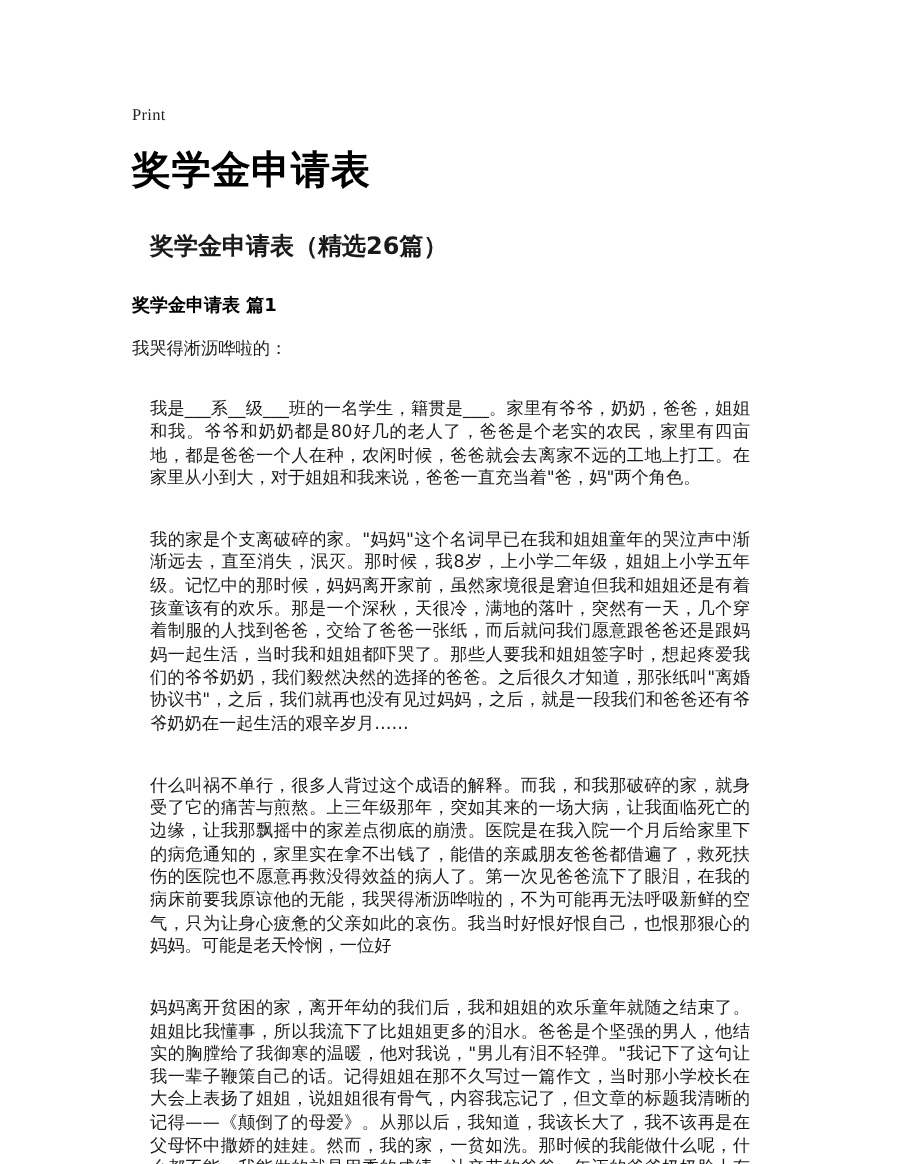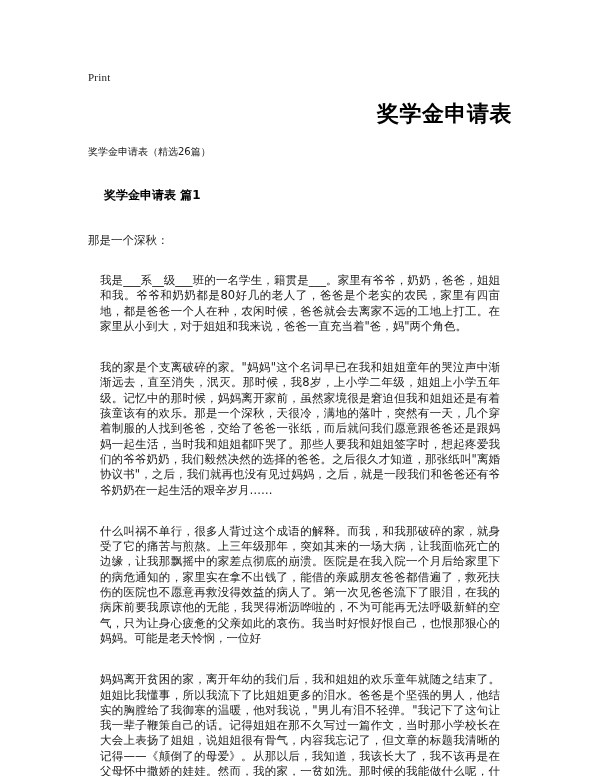--- a/index.html
+++ b/index.html
@@ -30,42 +30,43 @@
     font-family: "Liberation Serif", "DejaVu Serif", serif;
     font-size: 11px;
     line-height: 14px;
     color: #222222;
     padding-top: 70px;
     display: block;
     text-decoration: none;
     letter-spacing: 0.2px;
   }
   .doc-title {
-    text-align: right;
-    font-size: 22px;
+    text-align: left;
+    font-size: 26px;
     font-weight: bold;
     line-height: 24px;
     color: #000000;
     margin: 0;
     padding-top: 18px;
     letter-spacing: 0.5px;
   }
   .subtitle {
-    font-size: 10px;
+    font-size: 16px;
     line-height: 16px;
     color: #1a1a1a;
-    margin: 0;
+    margin: 12px;
     padding-top: 18px;
+    font-weight: bold;
   }
   .section-heading {
     font-size: 12px;
     font-weight: bold;
     line-height: 16px;
     color: #000000;
-    margin: 16px;
+    margin: 0;
     padding-top: 11px;
   }
   .salutation {
     font-size: 11.5px;
     line-height: 16px;
     margin: 0;
     padding-top: 13px;
   }
   .body-par {
     font-size: 11.5px;
@@ -88,21 +89,21 @@
   <div class="content">
 
     <a class="print-link" href="#">Print</a>
 
     <h1 class="doc-title">奖学金申请表</h1>
 
     <p class="subtitle">奖学金申请表（精选26篇）</p>
 
     <h2 class="section-heading">奖学金申请表 篇1</h2>
 
-    <p class="salutation">那是一个深秋：</p>
+    <p class="salutation">我哭得淅沥哗啦的：</p>
 
     <p class="body-par first">我是___系__级___班的一名学生，籍贯是___。家里有爷爷，奶奶，爸爸，姐姐和我。爷爷和奶奶都是80好几的老人了，爸爸是个老实的农民，家里有四亩地，都是爸爸一个人在种，农闲时候，爸爸就会去离家不远的工地上打工。在家里从小到大，对于姐姐和我来说，爸爸一直充当着"爸，妈"两个角色。</p>
 
     <p class="body-par">我的家是个支离破碎的家。"妈妈"这个名词早已在我和姐姐童年的哭泣声中渐渐远去，直至消失，泯灭。那时候，我8岁，上小学二年级，姐姐上小学五年级。记忆中的那时候，妈妈离开家前，虽然家境很是窘迫但我和姐姐还是有着孩童该有的欢乐。那是一个深秋，天很冷，满地的落叶，突然有一天，几个穿着制服的人找到爸爸，交给了爸爸一张纸，而后就问我们愿意跟爸爸还是跟妈妈一起生活，当时我和姐姐都吓哭了。那些人要我和姐姐签字时，想起疼爱我们的爷爷奶奶，我们毅然决然的选择的爸爸。之后很久才知道，那张纸叫"离婚协议书"，之后，我们就再也没有见过妈妈，之后，就是一段我们和爸爸还有爷爷奶奶在一起生活的艰辛岁月……</p>
 
     <p class="body-par">什么叫祸不单行，很多人背过这个成语的解释。而我，和我那破碎的家，就身受了它的痛苦与煎熬。上三年级那年，突如其来的一场大病，让我面临死亡的边缘，让我那飘摇中的家差点彻底的崩溃。医院是在我入院一个月后给家里下的病危通知的，家里实在拿不出钱了，能借的亲戚朋友爸爸都借遍了，救死扶伤的医院也不愿意再救没得效益的病人了。第一次见爸爸流下了眼泪，在我的病床前要我原谅他的无能，我哭得淅沥哗啦的，不为可能再无法呼吸新鲜的空气，只为让身心疲惫的父亲如此的哀伤。我当时好恨好恨自己，也恨那狠心的妈妈。可能是老天怜悯，一位好</p>
 
     <p class="body-par">妈妈离开贫困的家，离开年幼的我们后，我和姐姐的欢乐童年就随之结束了。姐姐比我懂事，所以我流下了比姐姐更多的泪水。爸爸是个坚强的男人，他结实的胸膛给了我御寒的温暖，他对我说，"男儿有泪不轻弹。"我记下了这句让我一辈子鞭策自己的话。记得姐姐在那不久写过一篇作文，当时那小学校长在大会上表扬了姐姐，说姐姐很有骨气，内容我忘记了，但文章的标题我清晰的记得——《颠倒了的母爱》。从那以后，我知道，我该长大了，我不该再是在父母怀中撒娇的娃娃。然而，我的家，一贫如洗。那时候的我能做什么呢，什么都不能，我能做的就是用秀的成绩，让辛劳的爸爸，年迈的爷爷奶奶脸上有骄傲的笑容。于是，我更加发奋的念书，于是，家里的那土墙上面贴满了我和姐姐的荣誉。而爸爸，早出晚归的，只为供让他引以为豪的孩子上学，只为早日还清离婚后那欠下的累累的债。</p>
 
   </div>

